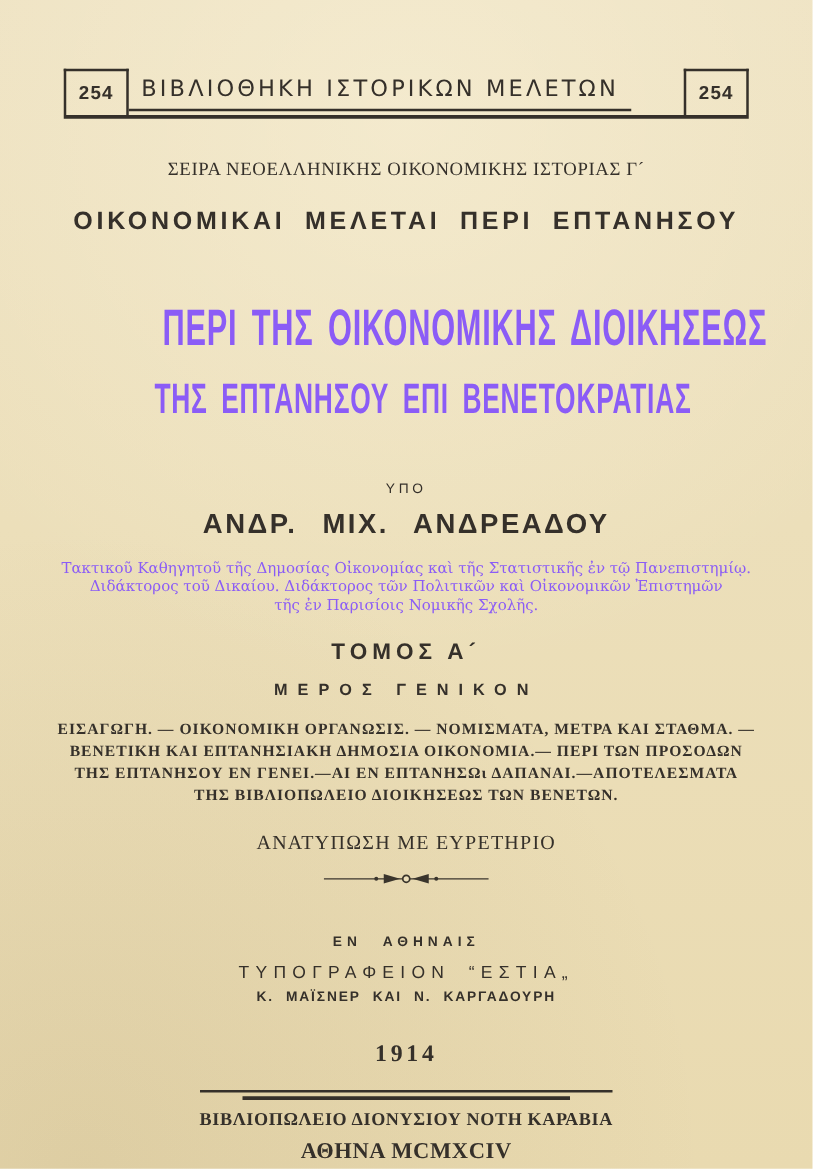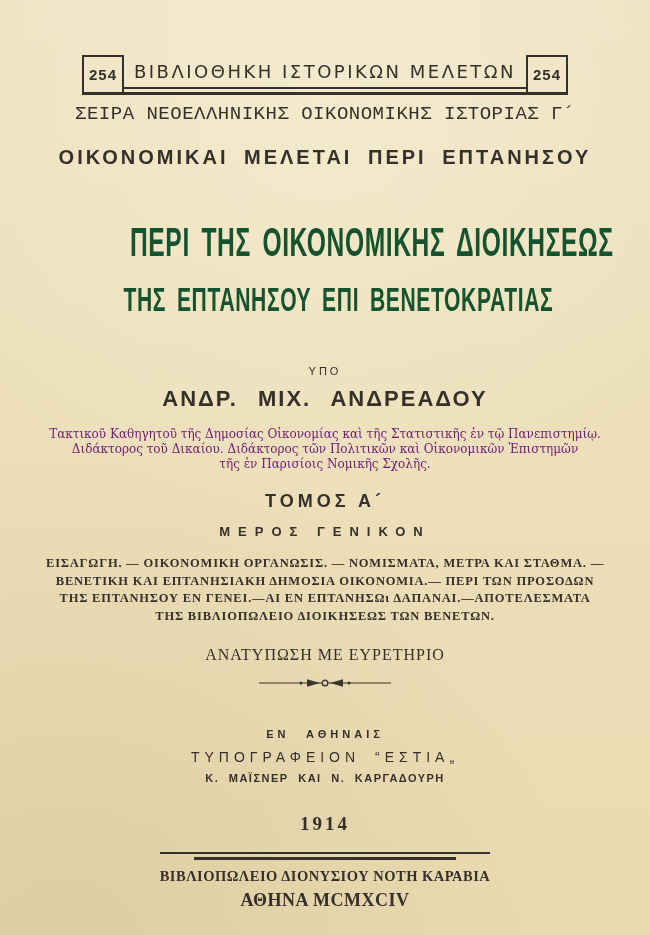--- a/index.html
+++ b/index.html
@@ -10,64 +10,64 @@
       radial-gradient(120% 80% at 50% 10%, rgba(255,250,230,.35) 0%, rgba(255,250,230,0) 60%),
       radial-gradient(140% 100% at 10% 100%, rgba(120,95,45,.10) 0%, rgba(120,95,45,0) 55%),
       linear-gradient(180deg,#eee2c2 0%,#ecdfba 45%,#e9dab0 100%);
     color:#35302a;
     -webkit-font-smoothing:antialiased;
   }
   .sheet{position:absolute;inset:0;display:flex;flex-direction:column;align-items:center;}
 
   
   .band{
-    margin-top:55px;width:486px;height:40px;
+    margin-top:55px;width:548px;height:40px;
     display:flex;justify-content:space-between;align-items:stretch;
     border-bottom:3px solid #35302a;box-sizing:border-box;
   }
   .numbox{
     width:52px;border:2px solid #35302a;border-bottom:none;box-sizing:border-box;
     display:flex;align-items:center;justify-content:center;
     font-weight:700;font-size:15px;letter-spacing:1px;
   }
-  .band-center{flex:1;display:flex;align-items:flex-start;justify-content:center;padding-top:6px;}
+  .band-center{flex:1;display:flex;align-items:flex-start;padding-top:6px;}
   .band-title{
     font-family:"DejaVu Sans",sans-serif;font-size:18px;font-weight:400;
     letter-spacing:2.5px;white-space:nowrap;
     border-bottom:2px solid #35302a;padding:0 10px 5px;
   }
 
   
   .series-line{
-    margin-top:8px;font-family:Liberation Mono, monospace;font-size:19px;
+    margin-top:33px;font-family:Liberation Serif, serif;font-size:15px;
     letter-spacing:.5px;white-space:nowrap;
   }
   .subseries-line{
     margin-top:21px;font-weight:700;font-size:20px;
     letter-spacing:3px;word-spacing:7px;white-space:nowrap;
   }
 
   
-  .main-title{margin-top:50px;width:100%;text-align:left;color:#14532d;}
+  .main-title{margin-top:50px;width:100%;text-align:left;color:#8b5cf6;}
   .main-title .t1,.main-title .t2{display:block;white-space:nowrap;font-weight:700;}
   .main-title .t1{
     font-size:41px;letter-spacing:1px;word-spacing:7px;
     transform:scaleX(.60);transform-origin:50% 50%;
   }
   .main-title .t2{
     margin-top:14px;font-size:34px;letter-spacing:1px;word-spacing:7px;
     transform:scaleX(.62);transform-origin:50% 50%;
   }
 
   
   .by{margin-top:46px;font-size:11px;letter-spacing:3px;}
   .author{margin-top:9px;font-weight:700;font-size:22px;letter-spacing:2px;word-spacing:12px;white-space:nowrap;}
   .credentials{
     margin-top:15px;text-align:center;
-    font-family:"DejaVu Serif",serif;font-size:12px;line-height:15px;color:#701a75;
+    font-family:"DejaVu Serif",serif;font-size:12px;line-height:15px;color:#8b5cf6;
   }
 
   
   .tome{margin-top:19px;font-weight:700;font-size:18px;letter-spacing:4px;white-space:nowrap;}
   .part{margin-top:12px;font-weight:700;font-size:13px;letter-spacing:8px;white-space:nowrap;}
 
   
   .summary{
     margin-top:16px;text-align:center;
     font-family:"Liberation Serif",serif;font-weight:700;

